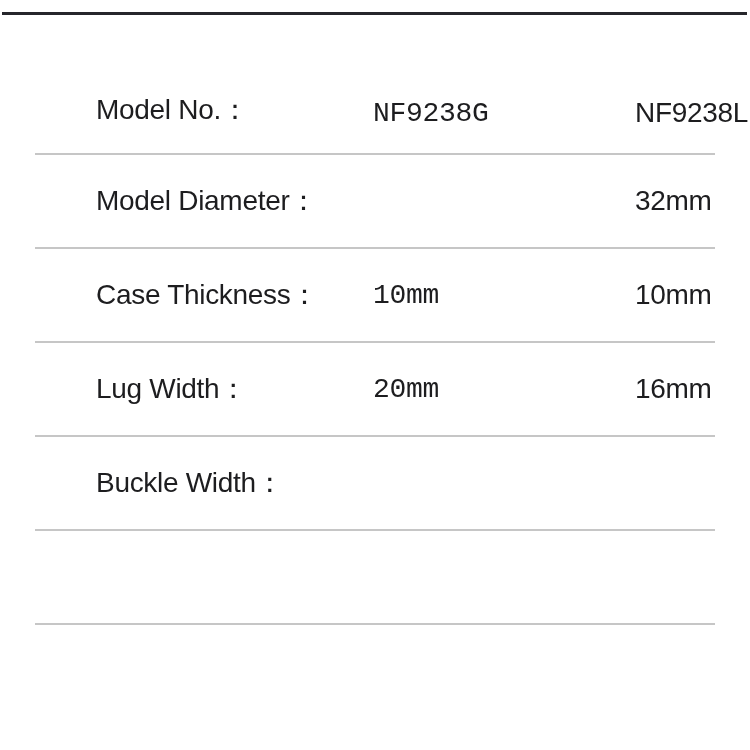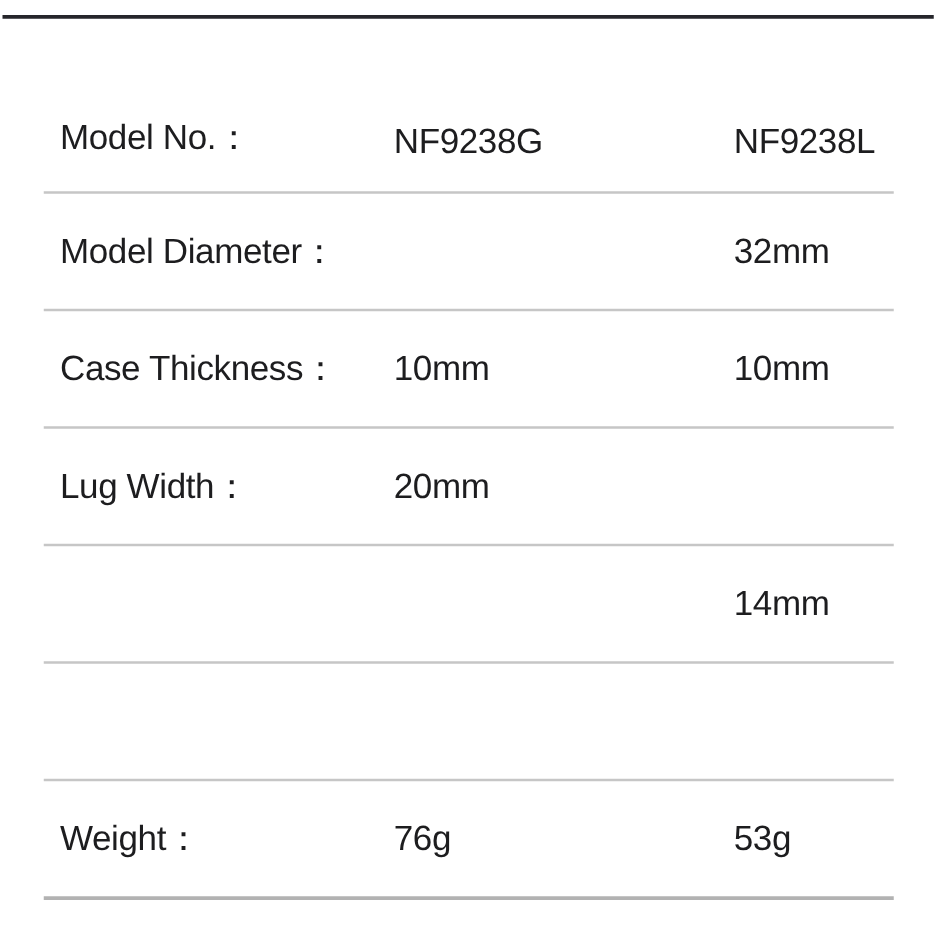--- a/index.html
+++ b/index.html
@@ -40,28 +40,29 @@
   .spec-row.last {
     border-bottom: 3px solid #b2b2b2;
   }
   .cell {
     position: absolute;
     top: 50%;
     transform: translateY(-50%);
     font-size: 28px;
     letter-spacing: -0.3px;
     white-space: nowrap;
+    margin-left: 48px;
   }
   .spec-row.first .cell {
     top: auto;
     bottom: 24px;
     transform: none;
   }
   .cell.label { left: 13px; }
-  .cell.col1  { left: 280px; }
+  .cell.col1  { left: 290px; font-family: Liberation Mono, monospace; }
   .cell.col2  { left: 552px; }
 </style>
 </head>
 <body>
 
 <div class="top-line"></div>
 
 <div class="spec-table">
 
   <div class="spec-row first">
@@ -77,28 +78,24 @@
 
   <div class="spec-row">
     <span class="cell label">Case Thickness：</span>
     <span class="cell col1">10mm</span>
     <span class="cell col2">10mm</span>
   </div>
 
   <div class="spec-row">
     <span class="cell label">Lug Width：</span>
     <span class="cell col1">20mm</span>
+    <span class="cell col2">16mm</span>
   </div>
 
   <div class="spec-row">
-    <span class="cell col2">14mm</span>
+    <span class="cell label">Buckle Width：</span>
   </div>
 
   <div class="spec-row">
   </div>
 
-  <div class="spec-row last">
-    <span class="cell label">Weight：</span>
-    <span class="cell col1">76g</span>
-    <span class="cell col2">53g</span>
-  </div>
 
 </div>
 
 </body></html>

